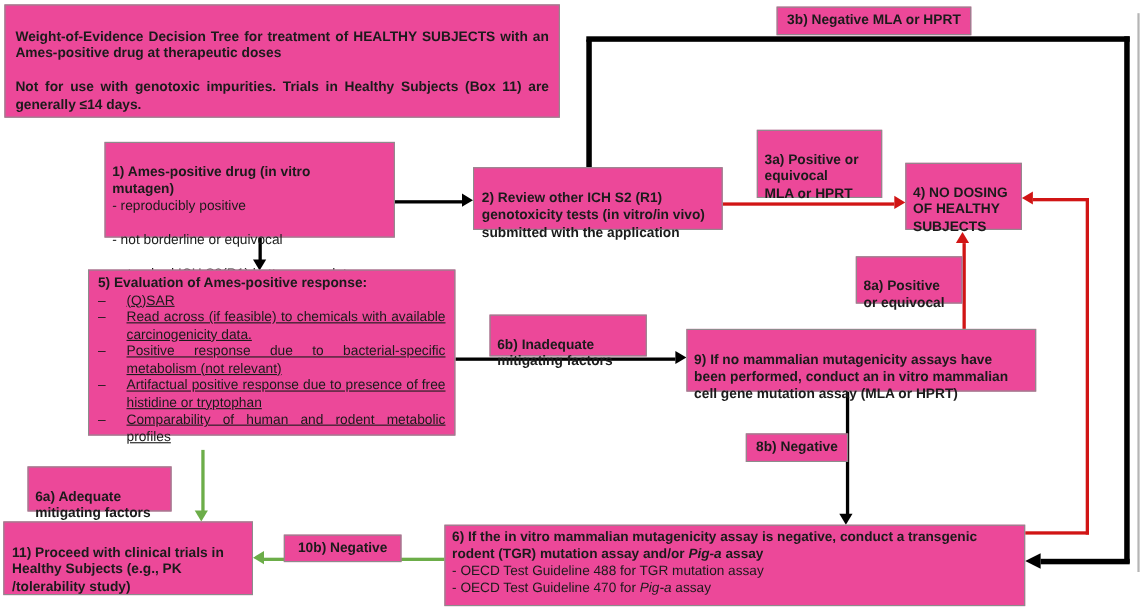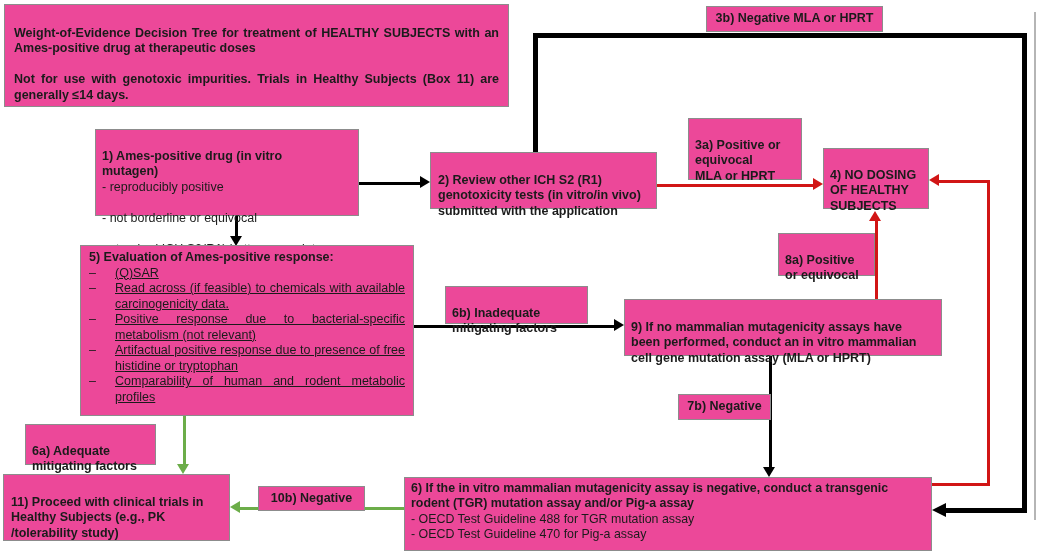--- a/index.html
+++ b/index.html
@@ -2,21 +2,21 @@
 <html><head>
 <meta charset="utf-8">
 <style>
   html,body{margin:0;padding:0;background:#ffffff;}
   #stage{position:relative;width:1038px;height:554px;background:#ffffff;overflow:hidden;
          font-family:"Liberation Sans","DejaVu Sans",sans-serif;color:#1b1b1b;}
   .box{position:absolute;box-sizing:border-box;background:#ec4899;border:1.5px solid #8c8c8c;
        font-weight:bold;font-size:12.5px;line-height:1.24;padding:3px 6px;white-space:pre-line;z-index:3;}
   .center{display:flex;align-items:center;justify-content:center;text-align:center;padding:1px 4px;}
   .reg{font-weight:normal;}
-  .it{}
+  .it{font-style:italic;}
   .jus{text-align:justify;}
   .ln{position:absolute;z-index:1;}
   .ah{position:absolute;width:0;height:0;z-index:2;}
   .ah-r{border-top:6px solid transparent;border-bottom:6px solid transparent;border-left:10px solid var(--c);}
   .ah-l{border-top:6px solid transparent;border-bottom:6px solid transparent;border-right:10px solid var(--c);}
   .ah-u{border-left:6px solid transparent;border-right:6px solid transparent;border-bottom:10px solid var(--c);}
   .ah-d{border-left:6px solid transparent;border-right:6px solid transparent;border-top:10px solid var(--c);}
   .ah-l-big{border-top:7.5px solid transparent;border-bottom:7.5px solid transparent;border-right:14px solid var(--c);}
   .hdr p{margin:0 0 0 0;}
   .hdr p.gap{margin-top:15px;}
@@ -94,21 +94,21 @@
   <div class="box center" style="left:706px;top:6px;width:177px;height:26px;">
     <span>3b) Negative MLA or HPRT</span>
   </div>
 
   <div class="box" style="left:823px;top:148px;width:106px;height:61px;">
     <span>4) NO DOSING
 OF HEALTHY
 SUBJECTS</span>
   </div>
 
-  <div class="box" style="left:80px;top:245px;width:334px;height:171px;padding:4px 8px;white-space:normal;">
+  <div class="box" style="left:80px;top:245px;width:334px;height:151px;padding:4px 8px;white-space:normal;">
     <div>5) Evaluation of Ames-positive response:</div>
     <div class="b5row">
       <span class="b5dash">–</span>
       <span class="b5text">(Q)SAR</span>
     </div>
     <div class="b5row">
       <span class="b5dash">–</span>
       <span class="b5text">Read across (if feasible) to chemicals with available carcinogenicity data.</span>
     </div>
     <div class="b5row">
@@ -135,21 +135,21 @@
 been performed, conduct an in vitro mammalian
 cell gene mutation assay (MLA or HPRT)</span>
   </div>
 
   <div class="box" style="left:778px;top:233px;width:97px;height:43px;">
     <span>8a) Positive
 or equivocal</span>
   </div>
 
   <div class="box center" style="left:678px;top:394px;width:93px;height:26px;">
-    <span>7b) Negative</span>
+    <span>8b) Negative</span>
   </div>
 
 
   <div class="box" style="left:25px;top:424px;width:131px;height:41px;">
     <span>6a) Adequate
 mitigating factors</span>
   </div>
 
   <div class="box" style="left:3px;top:474px;width:227px;height:67px;padding:4px 7px;">
     <span>11) Proceed with clinical trials in

